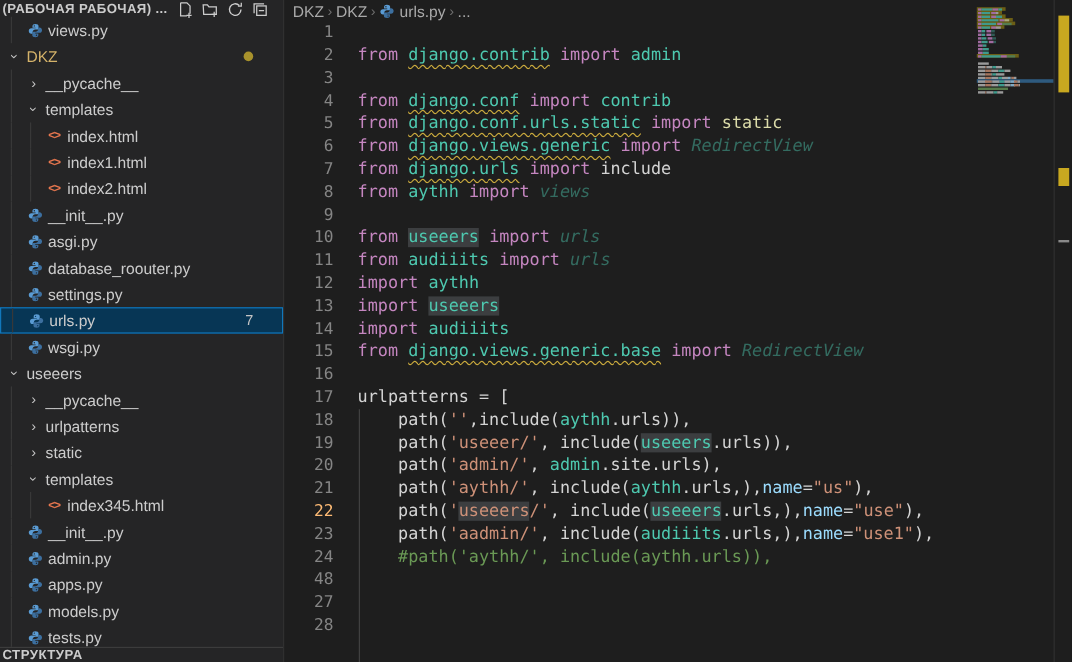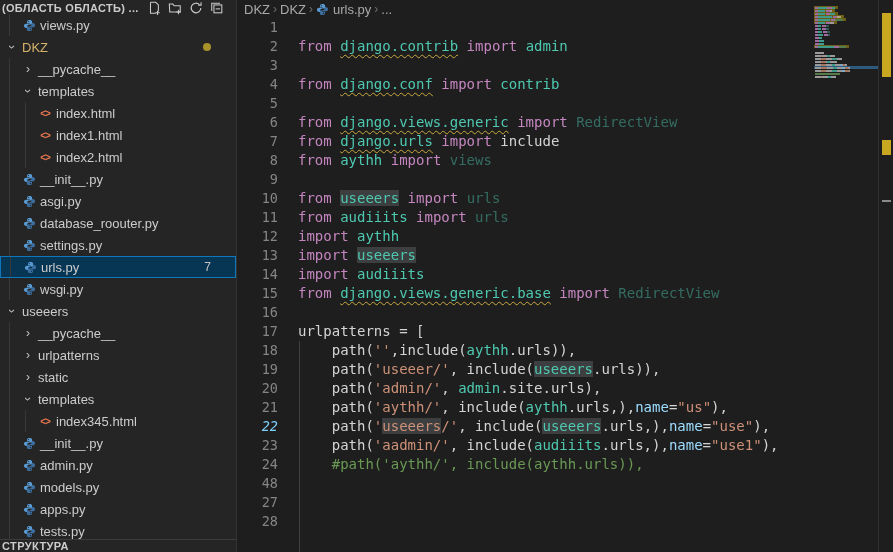--- a/index.html
+++ b/index.html
@@ -41,27 +41,27 @@
   .editor { position:relative; flex:1; height:552px; background:#1e1e1e; overflow:hidden; }
   .breadcrumb { height:18px; display:flex; align-items:center; padding-left:7px;
                 font-size:13px; color:#a9a9a9; gap:3px; }
   .breadcrumb .sep { color:#6e6e6e; font-size:12px; }
   .bc-item { cursor:pointer; }
 
   .code { position:absolute; top:18px; left:0; right:0; bottom:0;
           font-family:"DejaVu Sans Mono", monospace; font-size:14px; }
   .cline { height:19px; line-height:19px; display:flex; white-space:pre; }
   .ln { width:41px; flex:none; text-align:right; color:#858585; font-size:13.5px; }
-  .ln.active { color:#7dd3fc;font-style:italic; }
+  .ln.active { color:#fdba74; }
   .lc { padding-left:20px; }
 
   .tk-kw  { color:#C586C0; } .tk-mod { color:#4EC9B0; } .tk-txt { color:#D4D4D4; }
   .tk-str { color:#CE9178; } .tk-fn  { color:#DCDCAA; } .tk-param { color:#9CDCFE; }
   .tk-cmt { color:#6A9955; }
-  .dim { opacity:.45; }
+  .dim { opacity:.45;font-style:italic; }
   .sq  { text-decoration:underline wavy #c9a93c; text-decoration-thickness:1px;
          text-underline-offset:3px; text-decoration-skip-ink:none; }
   .hl  { background:rgba(118,124,130,.35); }
 
   .indent-guide { position:absolute; width:1px; background:#404040; left:62px; }
 
   
   .minimap { position:absolute; top:0; right:15px; width:64px; bottom:0; cursor:pointer; }
   .mm-line { position:absolute; height:2px; display:flex; }
   .mm-seg { height:2px; }
@@ -75,21 +75,21 @@
              border:1px solid #454545; color:#cccccc; font-size:13px;
              padding:4px 9px; box-shadow:0 2px 6px rgba(0,0,0,.5); }
 </style>
 </head>
 <body>
 
 <div class="app">
 
   <div class="sidebar">
     <div class="sb-header">
-      <span class="sb-title">(ОБЛАСТЬ ОБЛАСТЬ) ...</span>
+      <span class="sb-title">(РАБОЧАЯ РАБОЧАЯ) ...</span>
       <span class="sb-actions">
         <span>
           <svg width="14" height="14" viewBox="0 0 16 16" fill="none" stroke="#cccccc" stroke-width="1.2">
             <path d="M4 1.5h6l3 3V12"></path>
               <path d="M4 1.5V14h6"></path>
               <path d="M12 11v5M9.5 13.5h5"></path>
           </svg>
         </span>
         <span>
           <svg width="14" height="14" viewBox="0 0 16 16" fill="none" stroke="#cccccc" stroke-width="1.2">
@@ -276,31 +276,31 @@
           <span class="lbl">admin.py</span>
         </div>
         <div class="row" style="padding-left: 20px;">
           <span class="tguide" style="left: 9px;"></span>
           <span class="ficon">
             <svg width="13" height="13" viewBox="0 0 16 16">
   <path d="M7.9 1.2c-1.8 0-2.9.8-2.9 2v1.9h3.2v.6H3.9C2.3 5.7 1.2 6.8 1.2 8.4c0 1.6 1.1 2.8 2.7 2.8h1.3V9.4c0-1.5 1.2-2.6 2.7-2.6h3.3V3.2c0-1.2-1.1-2-3.3-2zm-1 1.3a.7.7 0 1 1 0 1.4.7.7 0 0 1 0-1.4z" fill="#5a9bd3"></path>
   <path d="M8.1 14.8c1.8 0 2.9-.8 2.9-2v-1.9H7.8v-.6h4.3c1.6 0 2.7-1.1 2.7-2.7 0-1.6-1.1-2.8-2.7-2.8h-1.3v1.8c0 1.5-1.2 2.6-2.7 2.6H4.8v3.6c0 1.2 1.1 2 3.3 2zm1-1.3a.7.7 0 1 1 0-1.4.7.7 0 0 1 0 1.4z" fill="#3c6f9f"></path>
             </svg>
           </span>
+          <span class="lbl">apps.py</span>
+        </div>
+        <div class="row" style="padding-left: 20px;">
+          <span class="tguide" style="left: 9px;"></span>
+          <span class="ficon">
+            <svg width="13" height="13" viewBox="0 0 16 16">
+  <path d="M7.9 1.2c-1.8 0-2.9.8-2.9 2v1.9h3.2v.6H3.9C2.3 5.7 1.2 6.8 1.2 8.4c0 1.6 1.1 2.8 2.7 2.8h1.3V9.4c0-1.5 1.2-2.6 2.7-2.6h3.3V3.2c0-1.2-1.1-2-3.3-2zm-1 1.3a.7.7 0 1 1 0 1.4.7.7 0 0 1 0-1.4z" fill="#5a9bd3"></path>
+  <path d="M8.1 14.8c1.8 0 2.9-.8 2.9-2v-1.9H7.8v-.6h4.3c1.6 0 2.7-1.1 2.7-2.7 0-1.6-1.1-2.8-2.7-2.8h-1.3v1.8c0 1.5-1.2 2.6-2.7 2.6H4.8v3.6c0 1.2 1.1 2 3.3 2zm1-1.3a.7.7 0 1 1 0-1.4.7.7 0 0 1 0 1.4z" fill="#3c6f9f"></path>
+            </svg>
+          </span>
           <span class="lbl">models.py</span>
-        </div>
-        <div class="row" style="padding-left: 20px;">
-          <span class="tguide" style="left: 9px;"></span>
-          <span class="ficon">
-            <svg width="13" height="13" viewBox="0 0 16 16">
-  <path d="M7.9 1.2c-1.8 0-2.9.8-2.9 2v1.9h3.2v.6H3.9C2.3 5.7 1.2 6.8 1.2 8.4c0 1.6 1.1 2.8 2.7 2.8h1.3V9.4c0-1.5 1.2-2.6 2.7-2.6h3.3V3.2c0-1.2-1.1-2-3.3-2zm-1 1.3a.7.7 0 1 1 0 1.4.7.7 0 0 1 0-1.4z" fill="#5a9bd3"></path>
-  <path d="M8.1 14.8c1.8 0 2.9-.8 2.9-2v-1.9H7.8v-.6h4.3c1.6 0 2.7-1.1 2.7-2.7 0-1.6-1.1-2.8-2.7-2.8h-1.3v1.8c0 1.5-1.2 2.6-2.7 2.6H4.8v3.6c0 1.2 1.1 2 3.3 2zm1-1.3a.7.7 0 1 1 0-1.4.7.7 0 0 1 0 1.4z" fill="#3c6f9f"></path>
-            </svg>
-          </span>
-          <span class="lbl">apps.py</span>
         </div>
         <div class="row" style="padding-left: 20px;">
           <span class="tguide" style="left: 9px;"></span>
           <span class="ficon">
             <svg width="13" height="13" viewBox="0 0 16 16">
   <path d="M7.9 1.2c-1.8 0-2.9.8-2.9 2v1.9h3.2v.6H3.9C2.3 5.7 1.2 6.8 1.2 8.4c0 1.6 1.1 2.8 2.7 2.8h1.3V9.4c0-1.5 1.2-2.6 2.7-2.6h3.3V3.2c0-1.2-1.1-2-3.3-2zm-1 1.3a.7.7 0 1 1 0 1.4.7.7 0 0 1 0-1.4z" fill="#5a9bd3"></path>
   <path d="M8.1 14.8c1.8 0 2.9-.8 2.9-2v-1.9H7.8v-.6h4.3c1.6 0 2.7-1.1 2.7-2.7 0-1.6-1.1-2.8-2.7-2.8h-1.3v1.8c0 1.5-1.2 2.6-2.7 2.6H4.8v3.6c0 1.2 1.1 2 3.3 2zm1-1.3a.7.7 0 1 1 0-1.4.7.7 0 0 1 0 1.4z" fill="#3c6f9f"></path>
             </svg>
           </span>
           <span class="lbl">tests.py</span>
@@ -322,21 +322,21 @@
   <path d="M8.1 14.8c1.8 0 2.9-.8 2.9-2v-1.9H7.8v-.6h4.3c1.6 0 2.7-1.1 2.7-2.7 0-1.6-1.1-2.8-2.7-2.8h-1.3v1.8c0 1.5-1.2 2.6-2.7 2.6H4.8v3.6c0 1.2 1.1 2 3.3 2zm1-1.3a.7.7 0 1 1 0-1.4.7.7 0 0 1 0 1.4z" fill="#3c6f9f"></path>
             </svg></span>urls.py</span>
         <span class="sep">›</span>
         <span class="bc-item">...</span>
       </div>
     <div class="code" id="code">
         <div class="cline"><span class="ln">1</span><span class="lc"></span></div>
         <div class="cline"><span class="ln">2</span><span class="lc"><span class="tk-kw">from </span><span class="tk-mod sq">django.contrib</span><span class="tk-txt"> </span><span class="tk-kw">import </span><span class="tk-mod">admin</span></span></div>
         <div class="cline"><span class="ln">3</span></div>
         <div class="cline"><span class="ln">4</span><span class="lc"><span class="tk-kw">from </span><span class="tk-mod sq">django.conf</span><span class="tk-txt"> </span><span class="tk-kw">import </span><span class="tk-mod">contrib</span></span></div>
-        <div class="cline"><span class="ln">5</span></div>
+        <div class="cline"><span class="ln">5</span><span class="lc"><span class="tk-kw">from </span><span class="tk-mod sq">django.conf.urls.static</span><span class="tk-txt"> </span><span class="tk-kw">import </span><span class="tk-fn">static</span></span></div>
         <div class="cline"><span class="ln">6</span><span class="lc"><span class="tk-kw">from </span><span class="tk-mod sq">django.views.generic</span><span class="tk-txt"> </span><span class="tk-kw">import </span><span class="tk-mod dim">RedirectView</span></span></div>
         <div class="cline"><span class="ln">7</span><span class="lc"><span class="tk-kw">from </span><span class="tk-mod sq">django.urls</span><span class="tk-txt"> </span><span class="tk-kw">import </span><span class="tk-txt">include</span></span></div>
         <div class="cline"><span class="ln">8</span><span class="lc"><span class="tk-kw">from </span><span class="tk-mod">aythh</span><span class="tk-txt"> </span><span class="tk-kw">import </span><span class="tk-mod dim">views</span></span></div>
         <div class="cline"><span class="ln">9</span></div>
         <div class="cline"><span class="ln">10</span><span class="lc"><span class="tk-kw">from </span><span class="tk-mod hl">useeers</span><span class="tk-txt"> </span><span class="tk-kw">import </span><span class="tk-mod dim">urls</span></span></div>
         <div class="cline"><span class="ln">11</span><span class="lc"><span class="tk-kw">from </span><span class="tk-mod">audiiits</span><span class="tk-txt"> </span><span class="tk-kw">import </span><span class="tk-mod dim">urls</span></span></div>
         <div class="cline"><span class="ln">12</span><span class="lc"><span class="tk-kw">import </span><span class="tk-mod">aythh</span></span></div>
         <div class="cline"><span class="ln">13</span><span class="lc"><span class="tk-kw">import </span><span class="tk-mod hl">useeers</span></span></div>
         <div class="cline"><span class="ln">14</span><span class="lc"><span class="tk-kw">import </span><span class="tk-mod">audiiits</span></span></div>
         <div class="cline"><span class="ln">15</span><span class="lc"><span class="tk-kw">from </span><span class="tk-mod sq">django.views.generic.base</span><span class="tk-txt"> </span><span class="tk-kw">import </span><span class="tk-mod dim">RedirectView</span></span></div>

